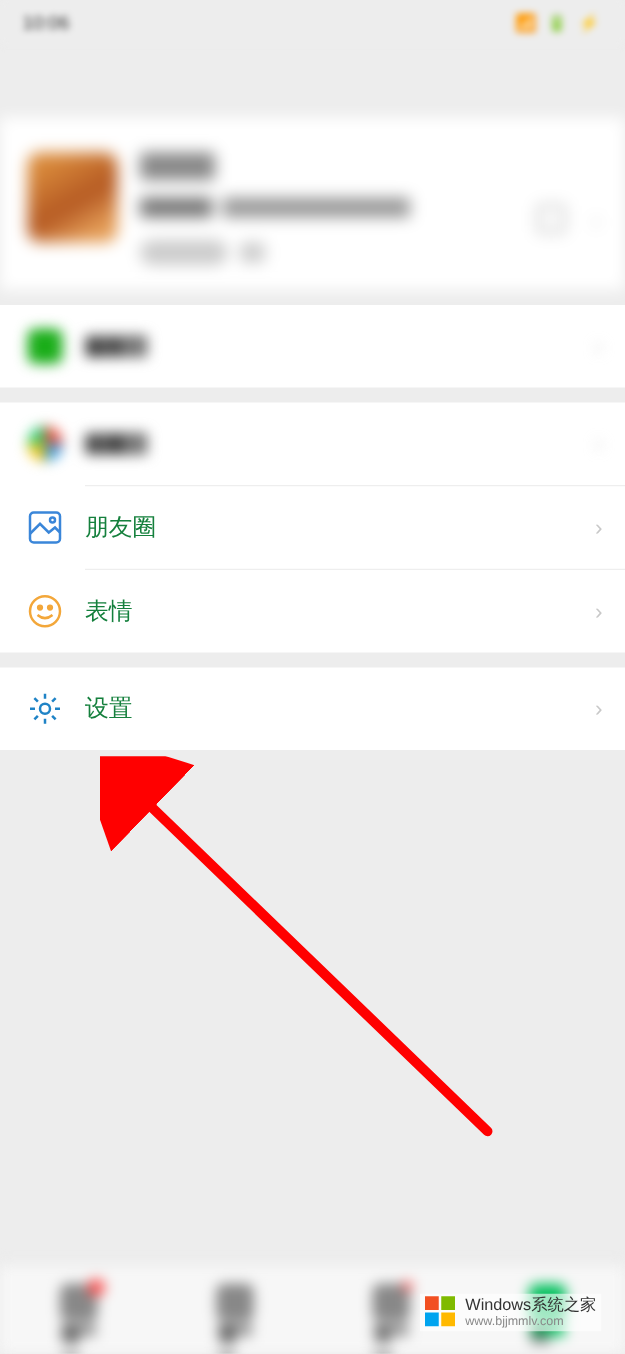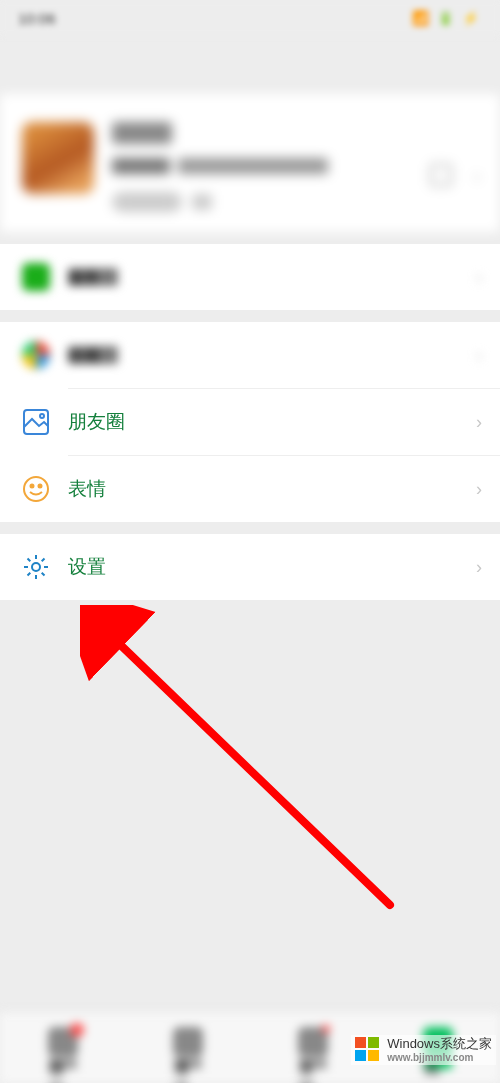--- a/index.html
+++ b/index.html
@@ -102,37 +102,37 @@
     .arrow-svg {
       position: absolute;
       left: 80px; top: 605px;
       width: 330px; height: 320px;
       pointer-events: none;
     }
 
     
     .watermark {
       position: absolute;
-      right: 4px; bottom: 18px;
+      right: 19px; bottom: 18px;
       display: flex; align-items: center; gap: 6px;
       font-size: 14px; color: #555;
       background: rgba(255,255,255,0.6);
       padding: 2px 4px;
     }
     .wm-logo {
       width: 26px; height: 26px; position: relative;
     }
     .wm-logo .sq { position: absolute; width: 11px; height: 11px; }
     .wm-logo .r { background: #f25022; left: 0; top: 0; }
     .wm-logo .g { background: #7fba00; left: 13px; top: 0; }
     .wm-logo .b { background: #00a4ef; left: 0; top: 13px; }
     .wm-logo .y { background: #ffb900; left: 13px; top: 13px; }
     .wm-lines { display: flex; flex-direction: column; line-height: 1.1; }
     .wm-l1 { font-size: 13px; color: #333; }
-    .wm-l2 { font-size: 10px; color: #888; font-weight: bold; }
+    .wm-l2 { font-size: 10px; color: #888; }
   </style>
 </head>
 <body>
 
 <div class="status-bar">
   <span class="status-time">10:06</span>
   <span class="status-icons">📶 🔋 ⚡</span>
 </div>
 
 <div class="header-space"></div>

